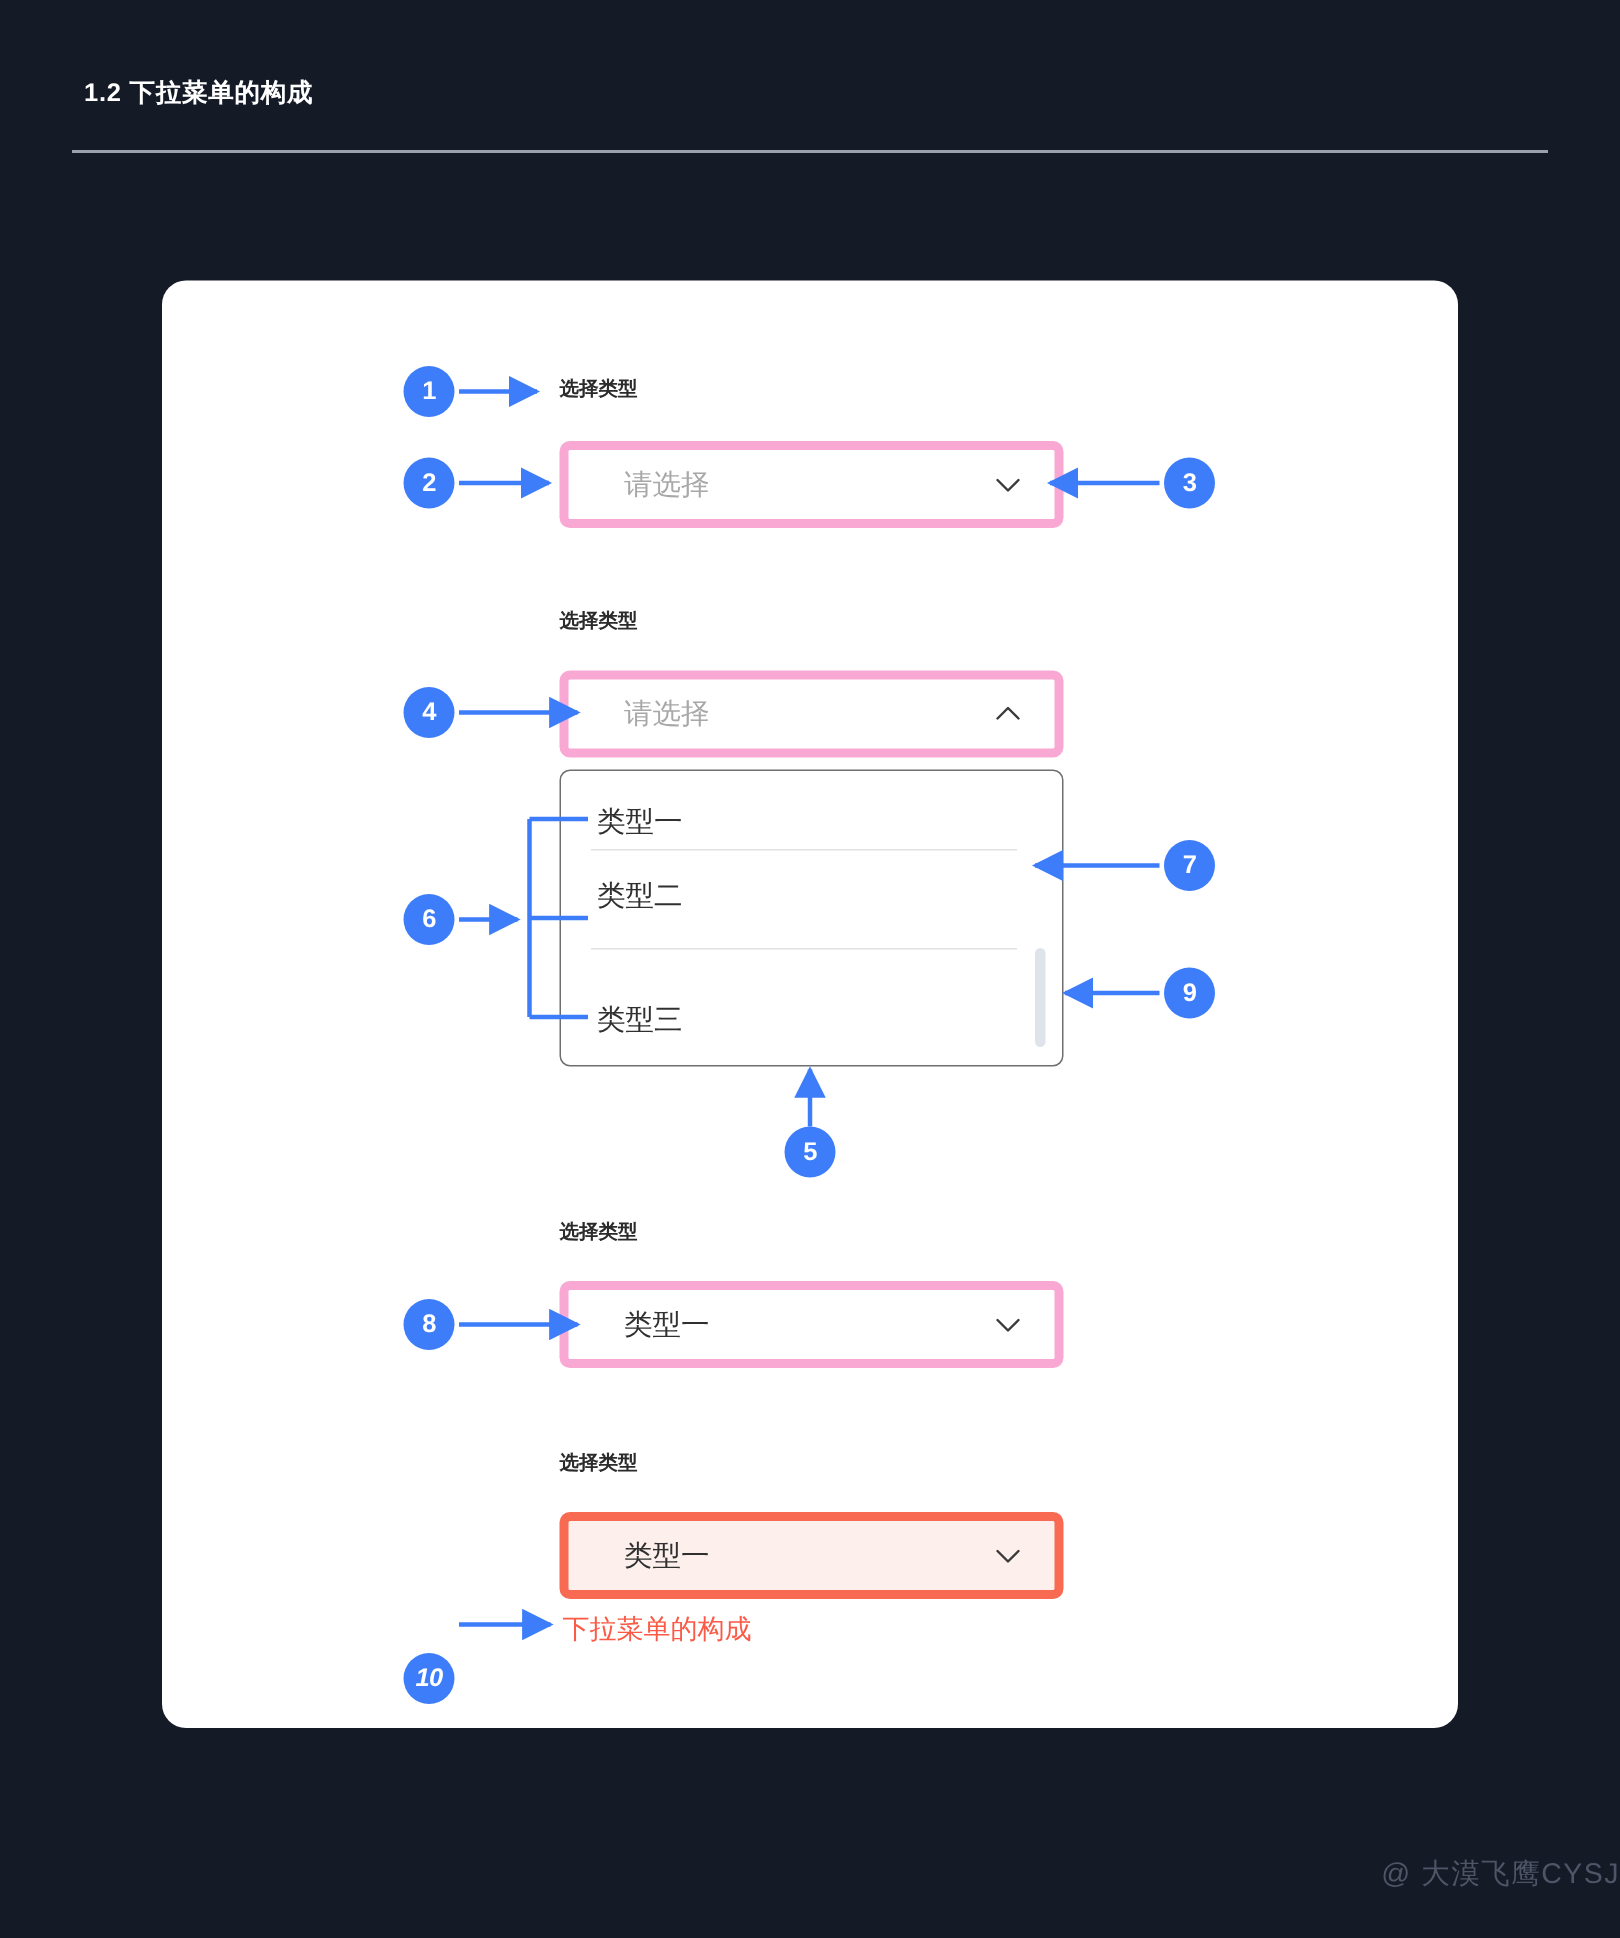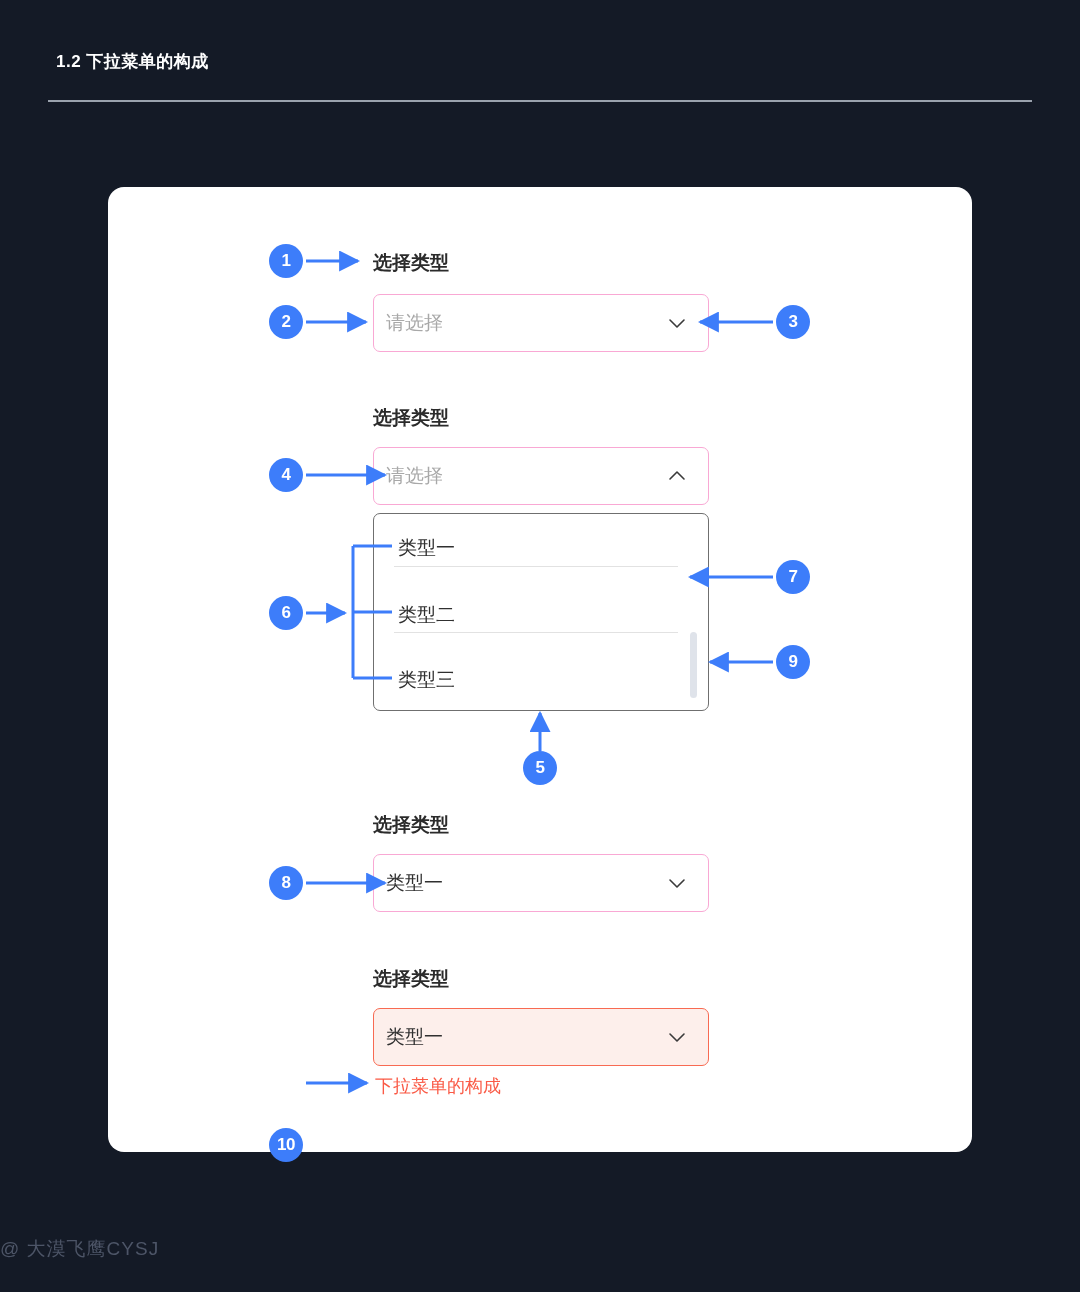--- a/index.html
+++ b/index.html
@@ -42,44 +42,44 @@
     height: 965px;
     background: #ffffff;
     border-radius: 16px;
   }
 
   
   .select-box {
     position: absolute;
     width: 336px;
     height: 58px;
-    border: 1px solid #f9a8d4;
+    border: 6px solid #f9a8d4;
     border-radius: 7px;
     background: #ffffff;
     display: flex;
     align-items: center;
-    padding: 0 20px 0 12px;
+    padding: 0 20px 0 37px;
     justify-content: space-between;
   }
   .select-box.error {
     border-color: #f86a52;
     background: #fdefeb;
   }
   .select-value {
     font-size: 19px;
     color: #303030;
     white-space: nowrap;
   }
   .select-value.placeholder { color: #a8a8a8; }
   .chevron { width: 22px; height: 22px; display: block; }
 
   
   .field-label {
     position: absolute;
-    font-size: 19px;
+    font-size: 13px;
     font-weight: bold;
     color: #2b2b2b;
     white-space: nowrap;
   }
 
   
   .dropdown-panel {
     position: absolute;
     left: 373px;
     top: 513px;
@@ -145,21 +145,21 @@
     height: 1292px;
     pointer-events: none;
   }
 
   
   .watermark {
     position: absolute;
     left: 0;
     top: 1236px;
     width: 1080px;
-    text-align: left;
+    text-align: right;
     color: #4d5567;
     font-size: 19px;
     letter-spacing: 1px;
   }
 </style>
 </head>
 <body>
 
 <div class="page-title">1.2 下拉菜单的构成</div>
 <div class="header-rule"></div>
@@ -184,21 +184,21 @@
   <span class="chevron">
     <svg viewBox="0 0 22 22" width="22" height="22" fill="none" stroke="#3a3a3a" stroke-width="1.6" stroke-linecap="round" stroke-linejoin="round">
         <polyline points="4,14 11,7 18,14"></polyline>
       </svg>
   </span>
 </div>
 
 <div class="dropdown-panel">
   <div class="dd-option" style="top:21px;">类型一</div>
   <div class="dd-divider" style="top:52px;"></div>
-  <div class="dd-option" style="top:88px;">类型二</div>
+  <div class="dd-option" style="top:70px;">类型二</div>
   <div class="dd-divider" style="top:118px;"></div>
   <div class="dd-option" style="top:153px;">类型三</div>
   <div class="dd-scrollbar"></div>
 </div>
 
 <div class="field-label" style="left:373px; top:812px;">选择类型</div>
 
 <div class="select-box" style="left:373px; top:854px;">
   <span class="select-value">类型一</span>
   <span class="chevron">
@@ -261,15 +261,15 @@
 
 <div class="marker" style="left:269px; top:244px;">1</div>
 <div class="marker" style="left:269px; top:305px;">2</div>
 <div class="marker" style="left:776px; top:305px;">3</div>
 <div class="marker" style="left:269px; top:458px;">4</div>
 <div class="marker" style="left:523px; top:751px;">5</div>
 <div class="marker" style="left:269px; top:596px;">6</div>
 <div class="marker" style="left:776px; top:560px;">7</div>
 <div class="marker" style="left:269px; top:866px;">8</div>
 <div class="marker" style="left:776px; top:645px;">9</div>
-<div class="marker" style="left:269px; top:1128px;">10</div>
+<div class="marker" style="left:269px; top:1102px;font-style:italic;">10</div>
 
 <div class="watermark">@ 大漠飞鹰CYSJ</div>
 
 </body></html>

